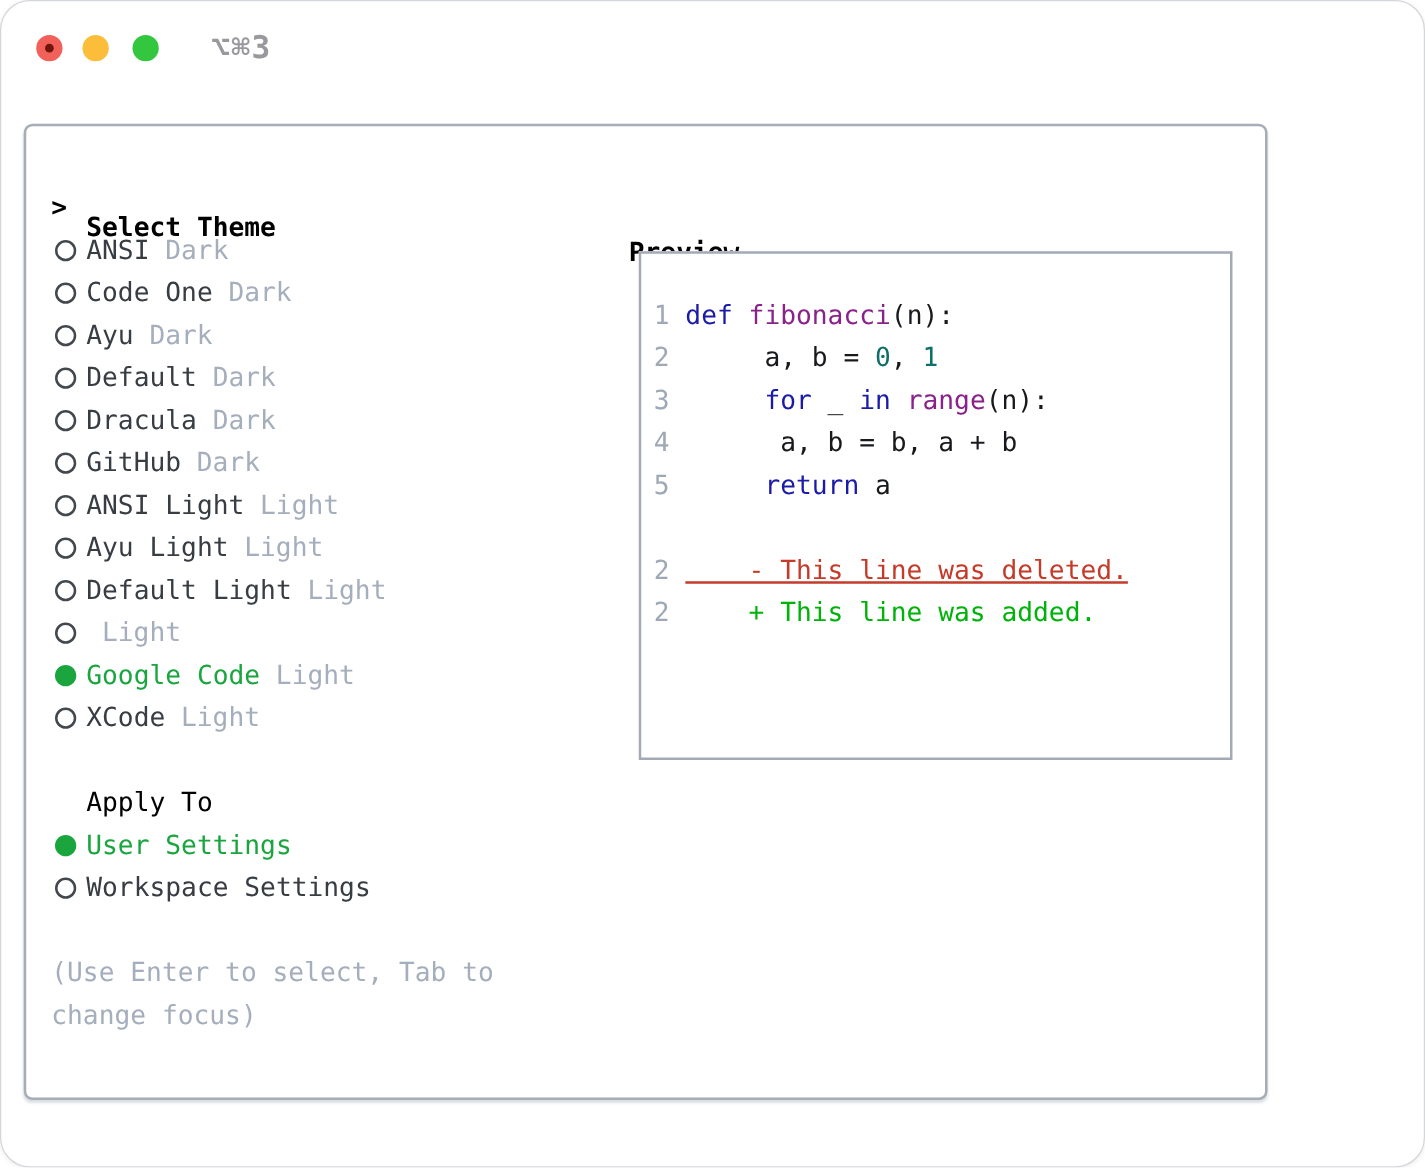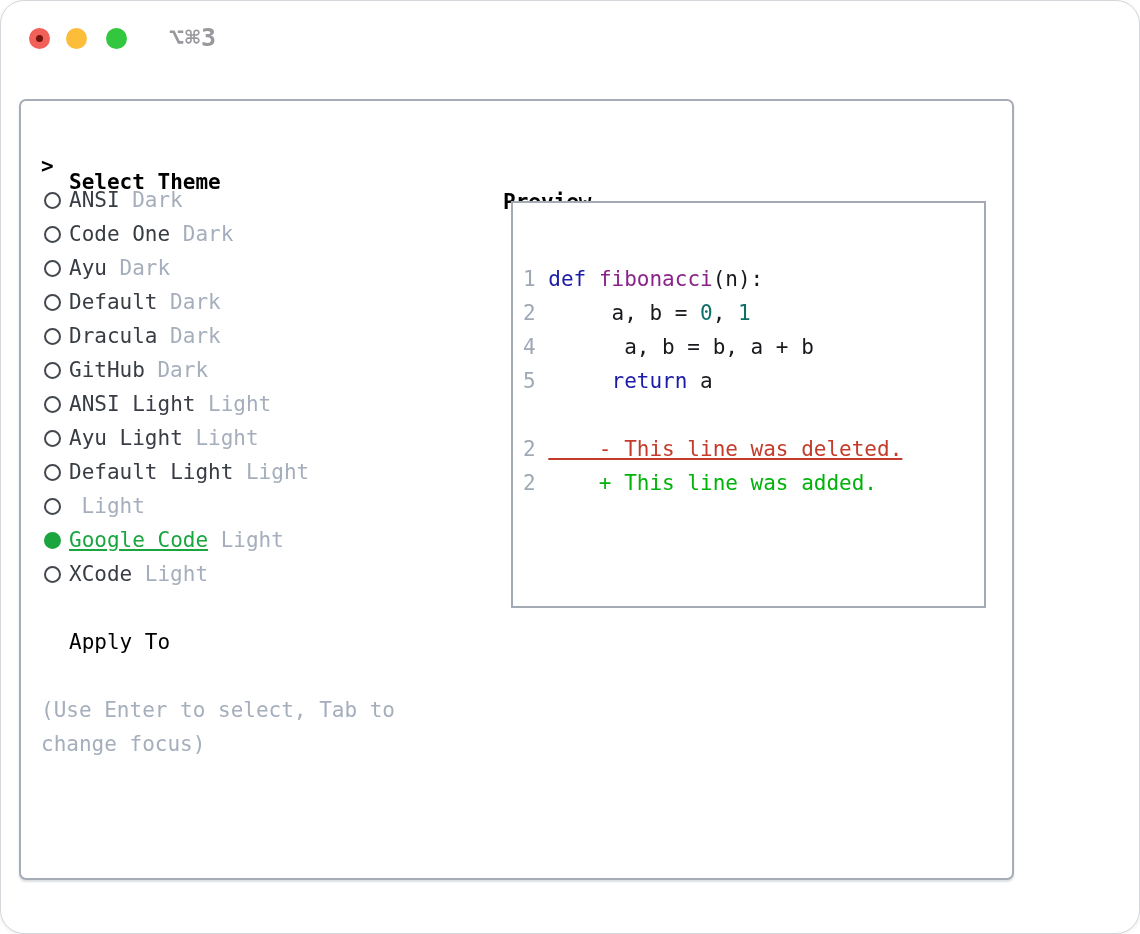--- a/index.html
+++ b/index.html
@@ -19,31 +19,31 @@
   .panel{position:absolute;left:18px;top:98px;width:991px;height:777px;background:#fff;
          border:2px solid var(--border_panel);border-radius:7px;
          box-shadow:0 2px 2px rgba(154,163,175,0.35);}
   .leftcol{position:absolute;left:20px;top:48px;font-size:21px;line-height:34px;color:var(--item);}
   .row{height:34px;display:flex;align-items:center;white-space:pre;}
   .prefix{width:28px;display:inline-flex;align-items:center;flex:0 0 28px;}
   .arrow{font-weight:bold;color:#000;}
   .radio{width:13px;height:13px;border:2px solid #43484e;border-radius:50%;margin-left:3px;}
   .radio.sel{background:var(--selected_green);border-color:var(--selected_green);}
   .tname{color:var(--item);}
-  .tname.sel{color:var(--selected_green);text-decoration:underline;}
+  .tname.sel{color:var(--selected_green);}
   .variant{color:var(--variant);margin-left:12.6px;}
   .section-title{color:#000;}
   .bold{font-weight:bold;color:#000;margin-top:32px;}
   .spacer{height:34px;}
   .help{color:var(--help);white-space:pre;}
   
   .preview-title{position:absolute;left:482px;top:48px;font-size:21px;line-height:34px;font-weight:bold;color:#000;margin-top:36px;}
   .preview-box{position:absolute;left:490px;top:100px;width:471px;height:403px;
                border:2px solid var(--border_preview);background:#fff;overflow:hidden;}
-  .code{padding:59px 0 0 10px;font-size:21px;line-height:34px;}
+  .code{padding:32px 0 0 10px;font-size:21px;line-height:34px;}
   .code-line{height:34px;white-space:pre;}
   .tok-ln{color:var(--ln);}
   .tok-kw{color:var(--kw);}
   .tok-fn{color:var(--fn);}
   .tok-num{color:var(--num);}
   .tok-pl{color:var(--pl);}
   .tok-ctx{color:var(--ctx);}
   .tok-del{color:var(--del);text-decoration:underline;}
   .tok-add{color:var(--add);}
 </style>
@@ -84,33 +84,38 @@
           <div class="row"><span class="prefix"><span class="radio"></span></span><span class="tname">XCode</span><span class="variant">Light</span></div>
         </div>
 
       <div class="spacer"></div>
 
       <div class="row">
         <span class="prefix"></span>
         <span class="section-title">Apply To</span>
       </div>
 
+      <div id="apply-rows">
+          <div class="row"><span class="prefix"><span class="radio sel"></span></span><span class="tname sel">User Settings</span></div>
+          <div class="row"><span class="prefix"><span class="radio"></span></span><span class="tname">Workspace Settings</span></div>
+        </div>
 
       <div class="spacer"></div>
 
       <div class="row help">(Use Enter to select, Tab to</div>
       <div class="row help">change focus)</div>
     </div>
 
     <div class="preview-title">Preview</div>
 
     <div class="preview-box">
       <div class="code" id="code-lines">
           <div class="code-line"><span class="tok-ln">1 </span><span class="tok-kw">def </span><span class="tok-fn">fibonacci</span><span class="tok-pl">(n):</span></div>
           <div class="code-line"><span class="tok-ln">2 </span><span class="tok-pl">     a, b = </span><span class="tok-num">0</span><span class="tok-pl">, </span><span class="tok-num">1</span></div>
+          <div class="code-line"><span class="tok-ln">3 </span><span class="tok-pl">     </span><span class="tok-kw">for</span><span class="tok-pl"> _ </span><span class="tok-kw">in</span><span class="tok-pl"> </span><span class="tok-fn">range</span><span class="tok-pl">(n):</span></div>
           <div class="code-line"><span class="tok-ln">4 </span><span class="tok-pl">      a, b = b, a + b</span></div>
           <div class="code-line"><span class="tok-ln">5 </span><span class="tok-pl">     </span><span class="tok-kw">return</span><span class="tok-pl"> a</span></div>
           <div class="code-line"></div>
           <div class="code-line"><span class="tok-ln">2 </span><span class="tok-del">    - This line was deleted.</span></div>
           <div class="code-line"><span class="tok-ln">2 </span><span class="tok-add">    + This line was added.</span></div>
         </div>
     </div>
 
   </div>
 </div>

